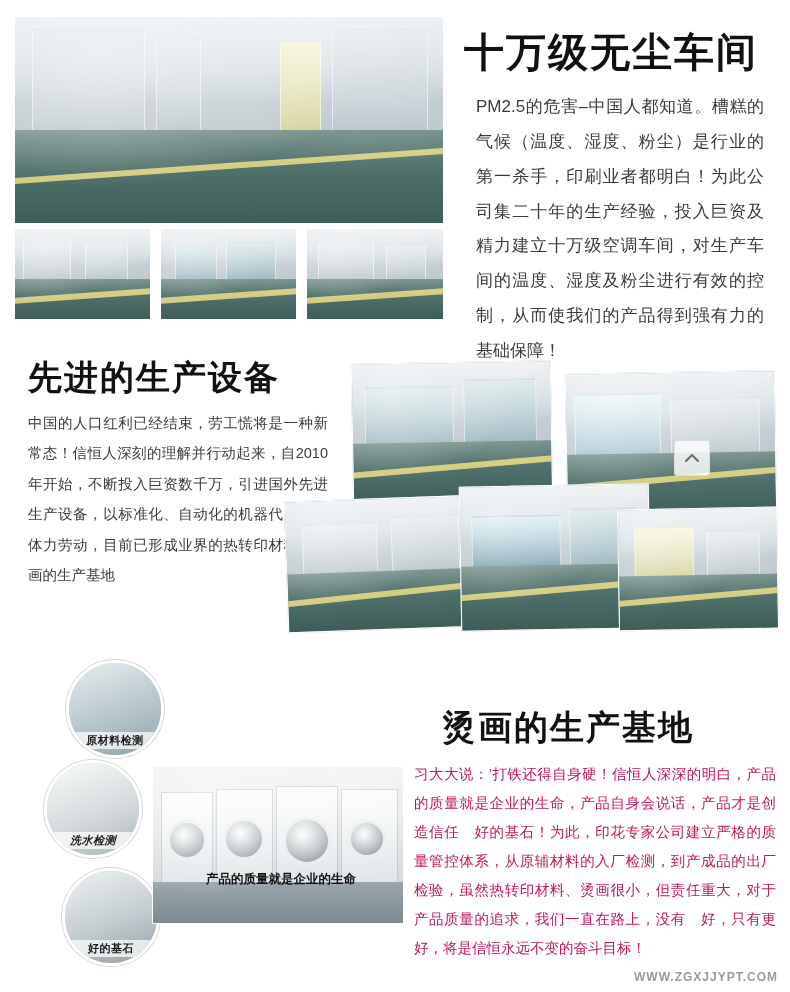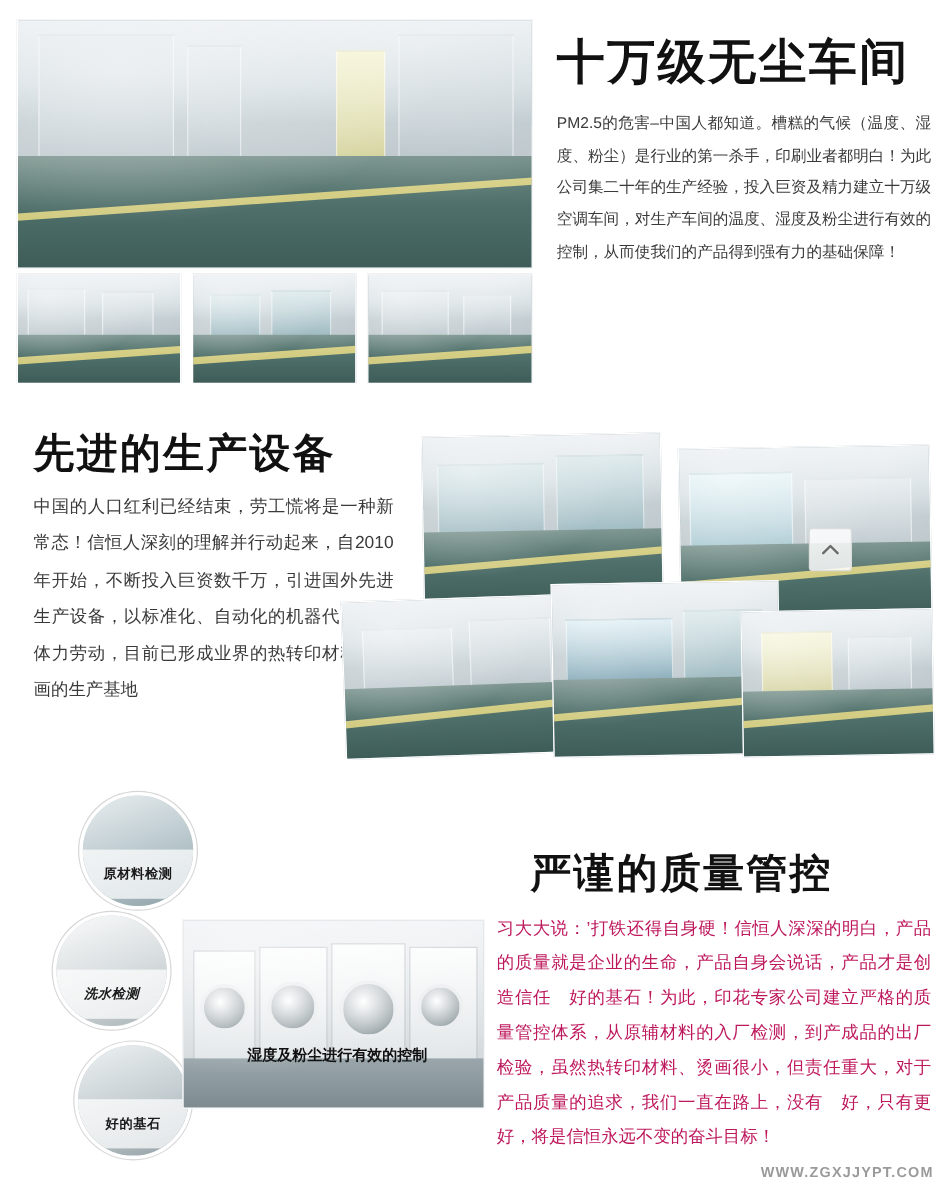--- a/index.html
+++ b/index.html
@@ -79,25 +79,25 @@
   }
   .title-lg {
     font-size: 40px;
     font-weight: bold;
     color: #111;
     letter-spacing: 2px;
     line-height: 1.2;
     margin: 0 0 14px 0;
   }
   .body-txt {
-    font-size: 13px;
+    font-size: 17px;
     line-height: 2.05;
     color: #3a3a3a;
     text-align: justify;
-    margin: 0;
+    margin: 12px;
   }
 
   
   .s2-title {
     position: absolute;
     left: 28px; top: 355px;
     font-size: 34px;
     font-weight: bold;
     color: #111;
     letter-spacing: 2px;
@@ -147,21 +147,21 @@
     background: linear-gradient(160deg, #e9eef0 0%, #b7c6cb 55%, #8fa2a8 100%);
   }
   .circ-label {
     position: absolute;
     left: 0; right: 0; bottom: 6px;
     text-align: center;
     font-size: 11px;
     font-weight: bold;
     color: #1a1a1a;
     background: rgba(255,255,255,.72);
-    padding: 13px 0;
+    padding: 1px 0;
     letter-spacing: .5px;
   }
   .c1 { left: 66px; top: 660px; }
   .c2 { left: 44px; top: 760px; font-style: italic; }
   .c3 { left: 62px; top: 868px; }
 
   .s3-main {
     left: 152px; top: 766px; width: 252px; height: 158px;
     background: #c7ced2;
   }
@@ -328,20 +328,20 @@
     <div class="drum" style="left:28%;top:33%;width:36px;height:36px;"></div>
     <div class="wbox" style="left:49%;top:12%;width:24%;height:66%;"></div>
     <div class="drum" style="left:52%;top:32%;width:42px;height:42px;"></div>
     <div class="wbox" style="left:75%;top:14%;width:22%;height:64%;"></div>
     <div class="drum" style="left:78%;top:34%;width:32px;height:32px;"></div>
     <div class="wfloor"></div>
     <div class="glow"></div>
   </div>
 
   <div class="s3-caption">
-    <div>湿度及粉尘进行有效的控制</div>
-  </div>
-
-  <div class="s3-title">严谨的质量管控</div>
+    <div>产品的质量就是企业的生命</div>
+  </div>
+
+  <div class="s3-title">烫画的生产基地</div>
   <div class="s3-text">习大大说：’打铁还得自身硬！信恒人深深的明白，产品的质量就是企业的生命，产品自身会说话，产品才是创造信任　好的基石！为此，印花专家公司建立严格的质量管控体系，从原辅材料的入厂检测，到产成品的出厂检验，虽然热转印材料、烫画很小，但责任重大，对于产品质量的追求，我们一直在路上，没有　好，只有更好，将是信恒永远不变的奋斗目标！</div>
 
   <div class="watermark">WWW.ZGXJJYPT.COM</div>
 </div>
 
 </body></html>

